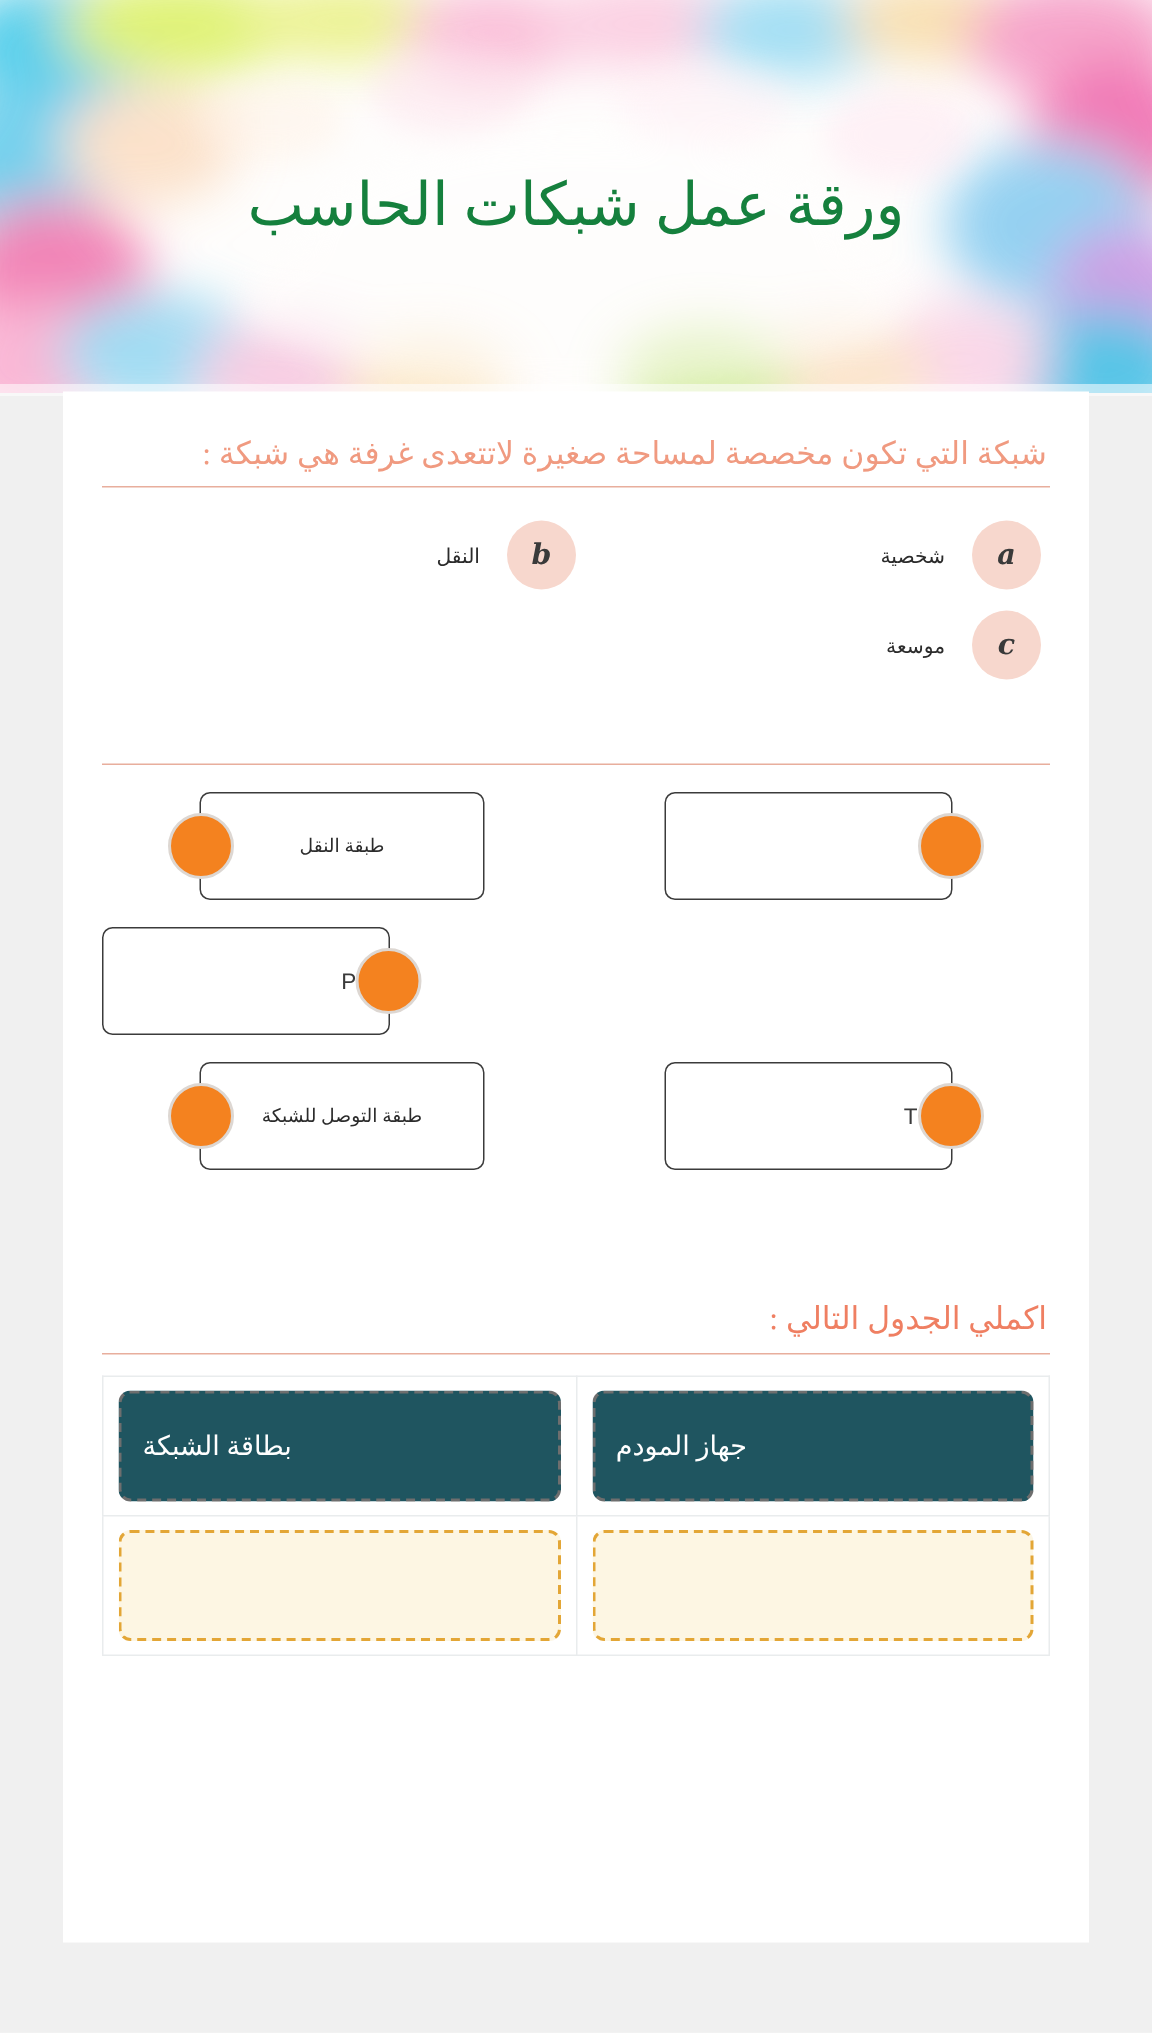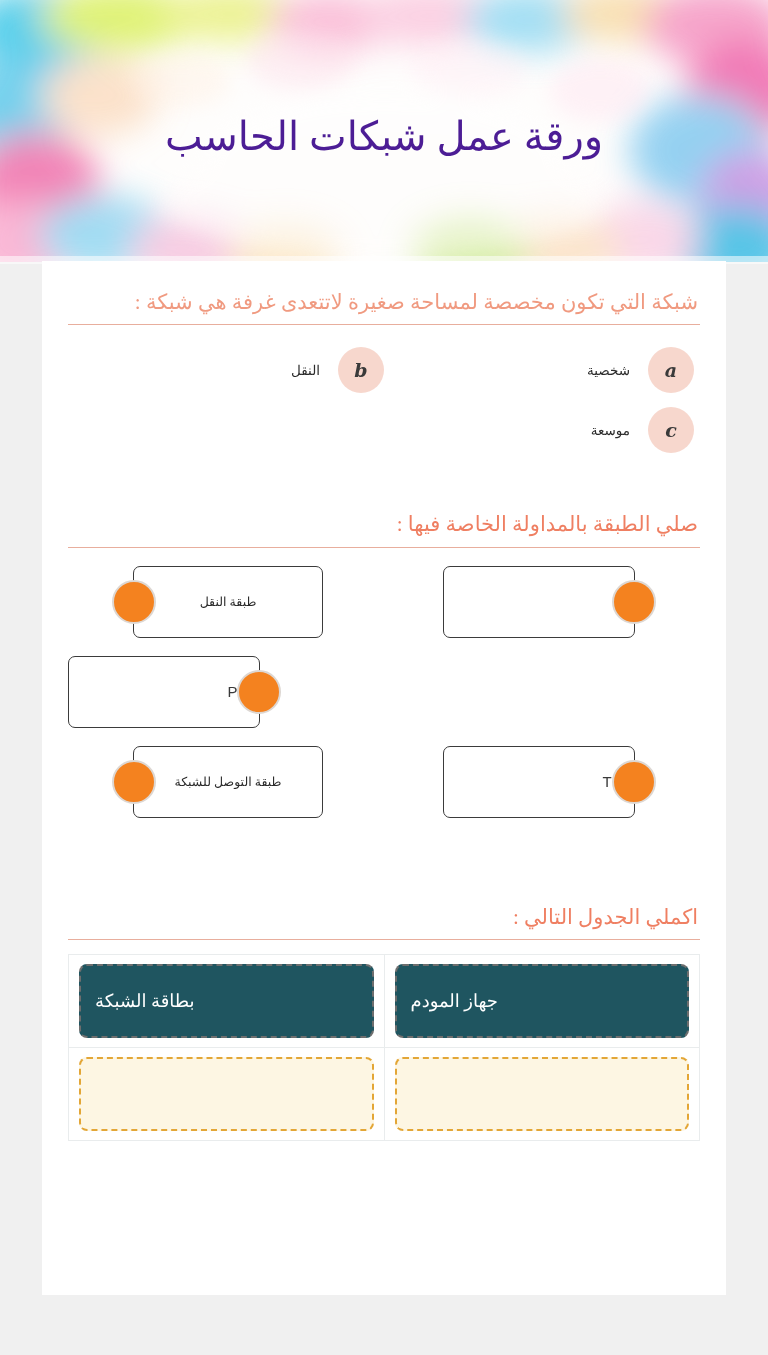--- a/index.html
+++ b/index.html
@@ -20,21 +20,21 @@
     overflow: hidden;
     background: #fdfcfb;
   }
   .header-banner svg { position: absolute; left: 0; top: 0; }
   .header-title {
     position: absolute; left: 0; right: 0; top: 112px;
     text-align: center;
     font-family: "Liberation Serif", "DejaVu Serif", serif;
     font-size: 40px;
     line-height: 1.25;
-    color: #4c1d95;
+    color: #15803d;
     direction: rtl;
     letter-spacing: 0px;
     z-index: 5;
     text-shadow: 0 0 2px rgba(255,255,255,.55);
   }
 
   
   .sheet {
     position: absolute;
     left: 42px; top: 261px;
@@ -243,21 +243,20 @@
               <div class="opt-label">موسعة</div>
             </div>
             <div class="mcq-opt"></div>
           </div>
         </div>
         <div class="mcq-spacer"></div>
       </div>
 
 
       <div class="section">
-        <div class="section-heading strong">صلي الطبقة بالمداولة الخاصة فيها :</div>
         <div class="hr"></div>
 
         <div class="match-wrap">
 
           <div class="match-row">
             <div class="match-box match-left-group">
               <span class="txt-ar">طبقة النقل</span>
               <span class="dot on-left"></span>
             </div>
             <div class="match-box right-col match-right-group">

